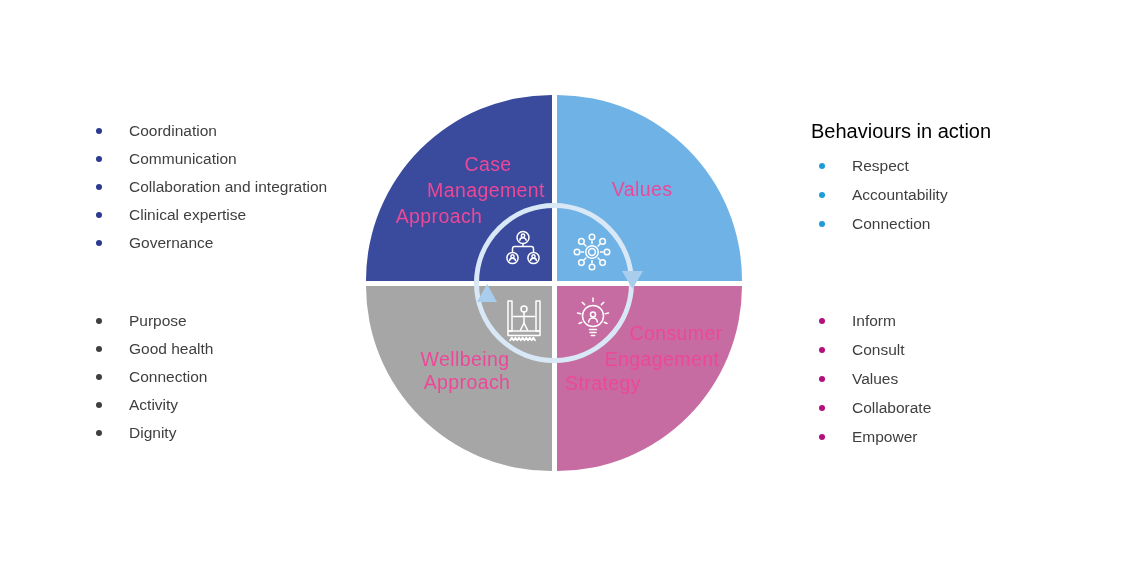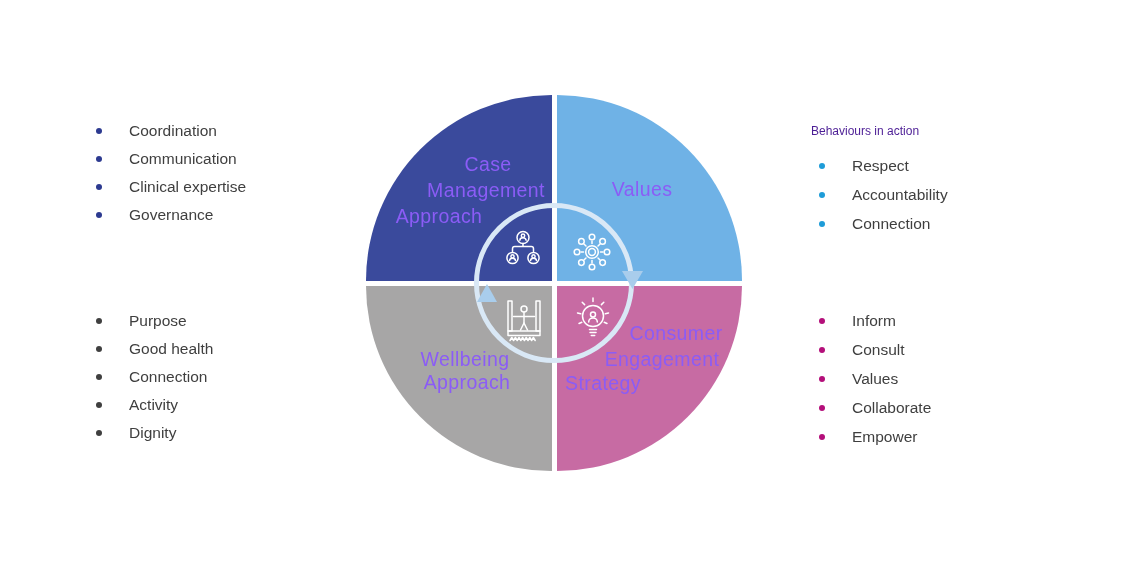--- a/index.html
+++ b/index.html
@@ -12,49 +12,50 @@
   .qgrid { position: absolute; inset: 0; display: grid;
     grid-template-columns: 185.5px 185.5px; grid-template-rows: 185.5px 185.5px; gap: 5px; }
   .quad { width: 100%; height: 100%; }
   .quad.tl { background: #3a4a9c; border-top-left-radius: 100%; }
   .quad.tr { background: #6fb2e6; border-top-right-radius: 100%; }
   .quad.bl { background: #a7a6a6; border-bottom-left-radius: 100%; }
   .quad.br { background: #c76ba3; border-bottom-right-radius: 100%; }
 
   .ring-svg { position: absolute; inset: 0; pointer-events: none; }
 
-  .qlabel { position: absolute; transform: translateX(-50%); color: #8b5cf6;
+  .qlabel { position: absolute; transform: translateX(-50%); color: #ec4899;
     font-size: 19.5px; line-height: 24px; letter-spacing: 0.4px; white-space: nowrap; }
 
   .dicon { position: absolute; }
   .dicon svg { display: block; }
 
   
   .blist { position: absolute; list-style: none; }
   .blist li { position: relative; padding-left: 39px; color: #3f3f3f;
     font-size: 15.5px; line-height: 28px; white-space: nowrap; }
   .blist li::before { content: ""; position: absolute; left: 6px; top: 50%;
     width: 6px; height: 6px; border-radius: 50%; transform: translateY(-50%); }
   .blist.lh29 li { line-height: 29px; }
   .blist.navy  li::before { background: #2c3a90; }
   .blist.cyan  li::before { background: #1e9cd8; }
   .blist.gray  li::before { background: #3f3f3f; }
   .blist.magenta li::before { background: #b40f7a; }
 
-  .list-heading { position: absolute; color: #4c1d95; font-size: 12px;
+  .list-heading { position: absolute; color: #000000; font-size: 20px;
     line-height: 20px; white-space: nowrap; }
 </style>
 </head>
 <body>
 
 <div class="stage">
 
   <ul class="blist navy" style="left:90px; top:117px;">
     <li>Coordination</li>
     <li>Communication</li>
+    <li>Collaboration and integration</li>
     <li>Clinical expertise</li>
     <li>Governance</li>
   </ul>
 
   <ul class="blist gray" style="left:90px; top:307px;">
     <li>Purpose</li>
     <li>Good health</li>
     <li>Connection</li>
     <li>Activity</li>
     <li>Dignity</li>

